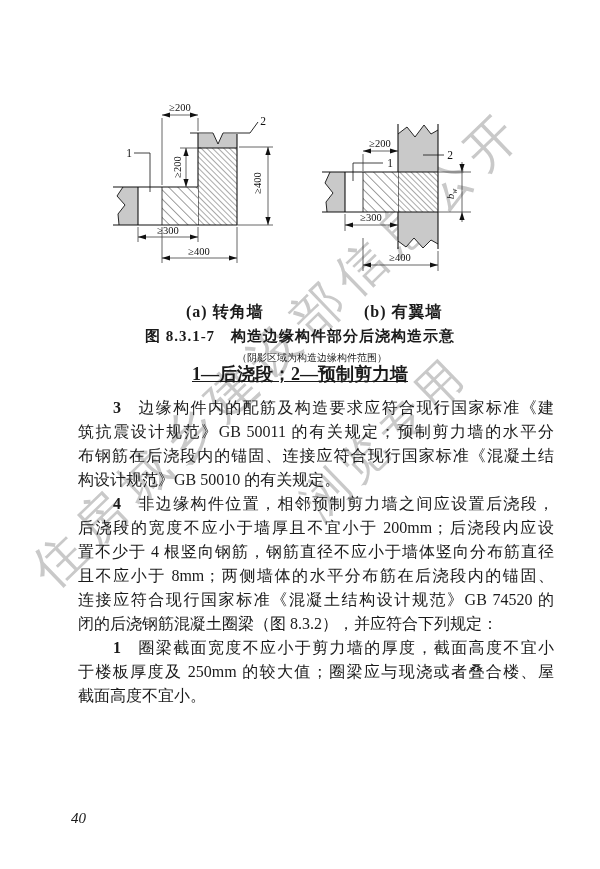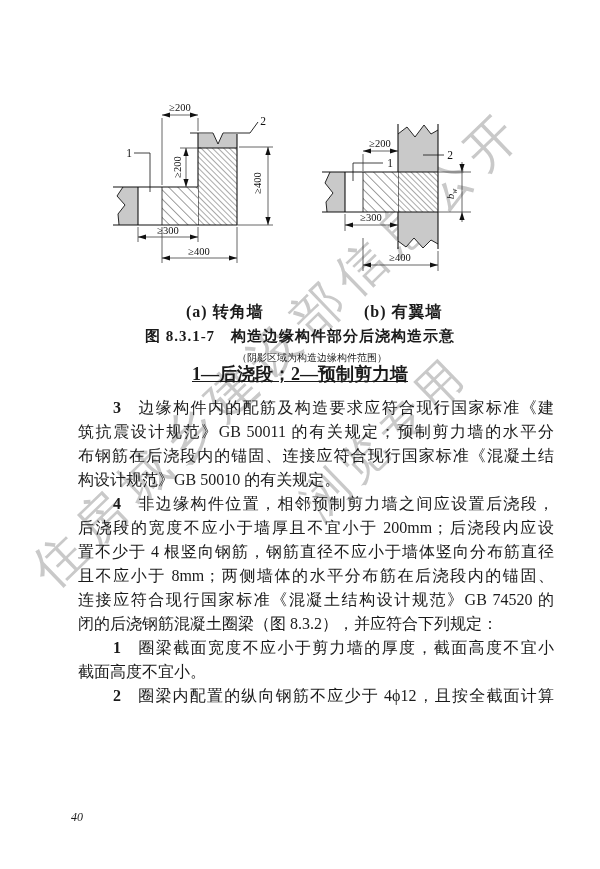--- a/index.html
+++ b/index.html
@@ -35,21 +35,21 @@
     position:absolute; left:78px; top:396px; width:476px; z-index:2;
     font-size:16px;
   }
   .line{ height:24px; line-height:24px; text-align:justify; overflow:hidden;}
   .line.fill{ text-align-last:justify; }
   .line.ind{ padding-left:35px; }
   .line b{ font-weight:bold; }
   .gap{ display:inline-block; width:16px; }
   .pagenum{
     position:absolute; left:71px; top:810px; z-index:2;
-    font-size:12px; font-style:italic;
+    font-size:15px; font-style:italic;
   }
   svg text{ font-family:"Liberation Serif","DejaVu Serif",serif; fill:#111; }
 </style>
 </head>
 <body>
 
 <div class="page">
 
   <div class="wm wm1">住房城乡建设部信息公开</div>
   <div class="wm wm2">浏览专用</div>
@@ -178,18 +178,18 @@
       <div class="line fill"><span>筑抗震设计规范》GB 50011 的有关规定；预制剪力墙的水平分</span></div>
       <div class="line fill"><span>布钢筋在后浇段内的锚固、连接应符合现行国家标准《混凝土结</span></div>
       <div class="line"><span>构设计规范》GB 50010 的有关规定。</span></div>
       <div class="line fill ind"><b>4</b><span class="gap"></span><span>非边缘构件位置，相邻预制剪力墙之间应设置后浇段，</span></div>
       <div class="line fill"><span>后浇段的宽度不应小于墙厚且不宜小于 200mm；后浇段内应设</span></div>
       <div class="line fill"><span>置不少于 4 根竖向钢筋，钢筋直径不应小于墙体竖向分布筋直径</span></div>
       <div class="line fill"><span>且不应小于 8mm；两侧墙体的水平分布筋在后浇段内的锚固、</span></div>
       <div class="line fill"><span>连接应符合现行国家标准《混凝土结构设计规范》GB 74520 的</span></div>
       <div class="line"><span>闭的后浇钢筋混凝土圈梁（图 8.3.2），并应符合下列规定：</span></div>
       <div class="line fill ind"><b>1</b><span class="gap"></span><span>圈梁截面宽度不应小于剪力墙的厚度，截面高度不宜小</span></div>
+      <div class="line fill"><span>于楼板厚度及 250mm 的较大值；圈梁应与现浇或者叠合楼、屋</span></div>
       <div class="line"><span>截面高度不宜小。</span></div>
-      <div class="line fill ind"><b>2</b><span class="gap"></span><span>圈梁内配置的纵向钢筋不应少于 4ϕ12，且按全截面计算</span></div>
     </div>
 
   <div class="pagenum">40</div>
 </div>
 
 </body></html>

